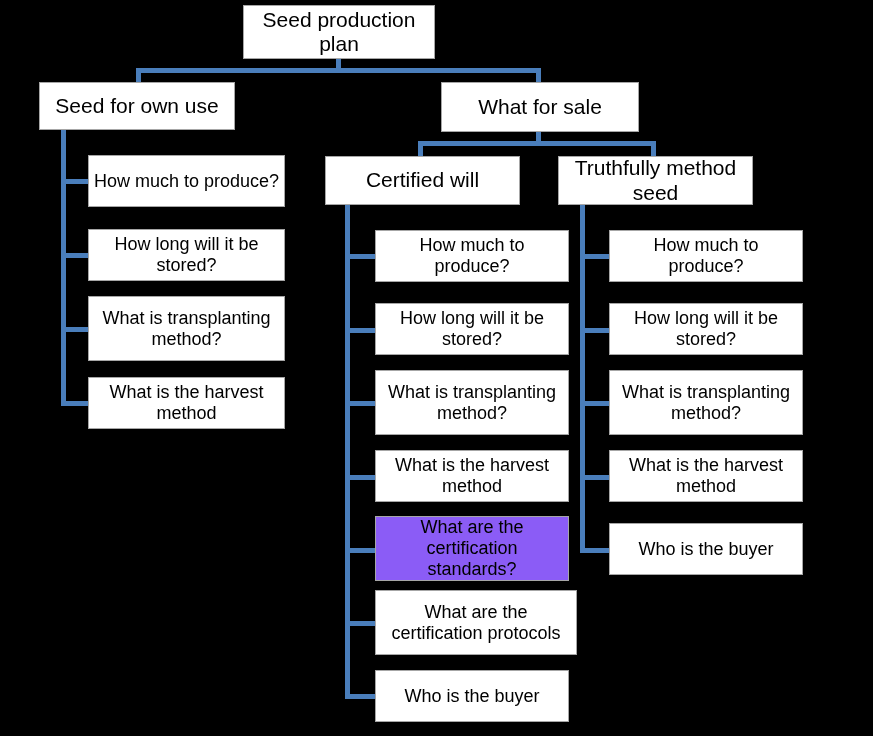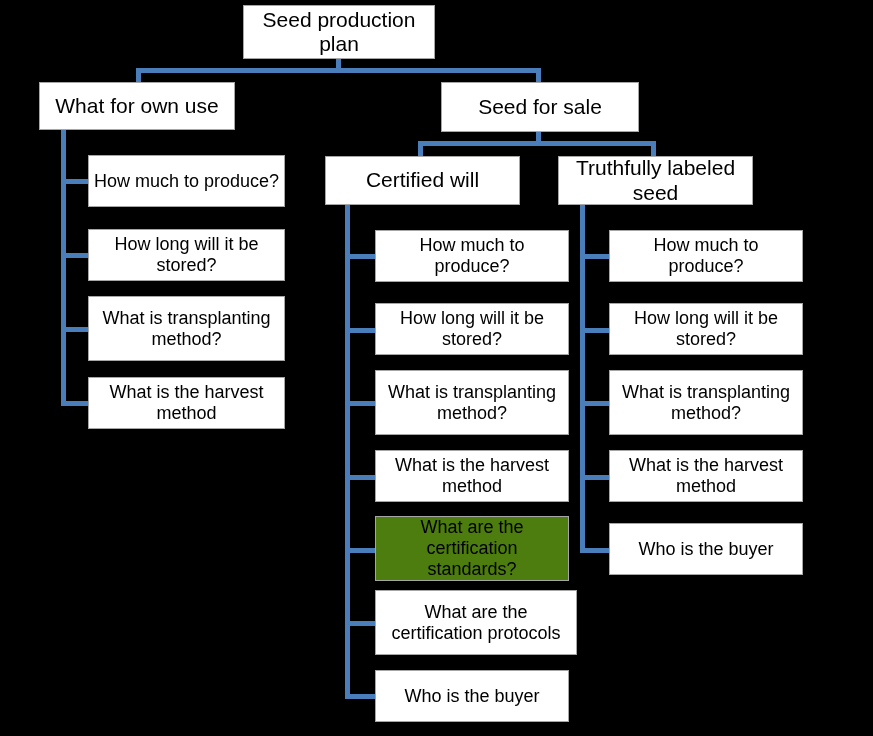--- a/index.html
+++ b/index.html
@@ -85,31 +85,31 @@
   <div class="conn h" style="left: 580px; top: 328px; width: 32px; background: rgb(74, 126, 187);"></div>
   <div class="conn h" style="left: 580px; top: 401px; width: 32px; background: rgb(74, 126, 187);"></div>
   <div class="conn h" style="left: 580px; top: 475px; width: 32px; background: rgb(74, 126, 187);"></div>
   <div class="conn h" style="left: 580px; top: 548px; width: 32px; background: rgb(74, 126, 187);"></div>
 
   <div class="node root-node" style="left: 243px; top: 5px; width: 192px; height: 54px; background: rgb(255, 255, 255); border-color: rgb(166, 166, 166); color: rgb(0, 0, 0);">
     <span class="label">Seed production plan</span>
   </div>
 
   <div class="node lvl2-node" style="left: 39px; top: 82px; width: 196px; height: 48px; background: rgb(255, 255, 255); border-color: rgb(166, 166, 166); color: rgb(0, 0, 0);">
-    <span class="label">What for own use</span>
+    <span class="label">Seed for own use</span>
   </div>
   <div class="node lvl2-node" style="left: 441px; top: 82px; width: 198px; height: 50px; background: rgb(255, 255, 255); border-color: rgb(166, 166, 166); color: rgb(0, 0, 0);">
-    <span class="label">Seed for sale</span>
+    <span class="label">What for sale</span>
   </div>
 
   <div class="node lvl3-node" style="left: 325px; top: 156px; width: 195px; height: 49px; background: rgb(255, 255, 255); border-color: rgb(166, 166, 166); color: rgb(0, 0, 0);">
     <span class="label">Certified will</span>
   </div>
   <div class="node lvl3-node" style="left: 558px; top: 156px; width: 195px; height: 49px; background: rgb(255, 255, 255); border-color: rgb(166, 166, 166); color: rgb(0, 0, 0);">
-    <span class="label">Truthfully labeled seed</span>
+    <span class="label">Truthfully method seed</span>
   </div>
 
   <div class="node leaf-node" style="left: 88px; top: 155px; width: 197px; height: 52px; background: rgb(255, 255, 255); border-color: rgb(166, 166, 166); color: rgb(0, 0, 0);">
     <span class="label">How much to produce?</span>
   </div>
   <div class="node leaf-node" style="left: 88px; top: 229px; width: 197px; height: 52px; background: rgb(255, 255, 255); border-color: rgb(166, 166, 166); color: rgb(0, 0, 0);">
     <span class="label">How long will it be stored?</span>
   </div>
   <div class="node leaf-node" style="left: 88px; top: 296px; width: 197px; height: 65px; background: rgb(255, 255, 255); border-color: rgb(166, 166, 166); color: rgb(0, 0, 0);">
     <span class="label">What is transplanting method?</span>
@@ -123,21 +123,21 @@
   </div>
   <div class="node leaf-node" style="left: 375px; top: 303px; width: 194px; height: 52px; background: rgb(255, 255, 255); border-color: rgb(166, 166, 166); color: rgb(0, 0, 0);">
     <span class="label">How long will it be stored?</span>
   </div>
   <div class="node leaf-node" style="left: 375px; top: 370px; width: 194px; height: 65px; background: rgb(255, 255, 255); border-color: rgb(166, 166, 166); color: rgb(0, 0, 0);">
     <span class="label">What is transplanting method?</span>
   </div>
   <div class="node leaf-node" style="left: 375px; top: 450px; width: 194px; height: 52px; background: rgb(255, 255, 255); border-color: rgb(166, 166, 166); color: rgb(0, 0, 0);">
     <span class="label">What is the harvest method</span>
   </div>
-  <div class="node leaf-node" style="left: 375px; top: 516px; width: 194px; height: 65px; background: #4d7c0f; border-color: rgb(166, 166, 166); color: rgb(0, 0, 0);">
+  <div class="node leaf-node" style="left: 375px; top: 516px; width: 194px; height: 65px; background: #8b5cf6; border-color: rgb(166, 166, 166); color: rgb(0, 0, 0);">
     <span class="label">What are the certification standards?</span>
   </div>
   <div class="node leaf-node" style="left: 375px; top: 590px; width: 202px; height: 65px; background: rgb(255, 255, 255); border-color: rgb(166, 166, 166); color: rgb(0, 0, 0);">
     <span class="label">What are the certification protocols</span>
   </div>
   <div class="node leaf-node" style="left: 375px; top: 670px; width: 194px; height: 52px; background: rgb(255, 255, 255); border-color: rgb(166, 166, 166); color: rgb(0, 0, 0);">
     <span class="label">Who is the buyer</span>
   </div>
 
   <div class="node leaf-node" style="left: 609px; top: 230px; width: 194px; height: 52px; background: rgb(255, 255, 255); border-color: rgb(166, 166, 166); color: rgb(0, 0, 0);">

